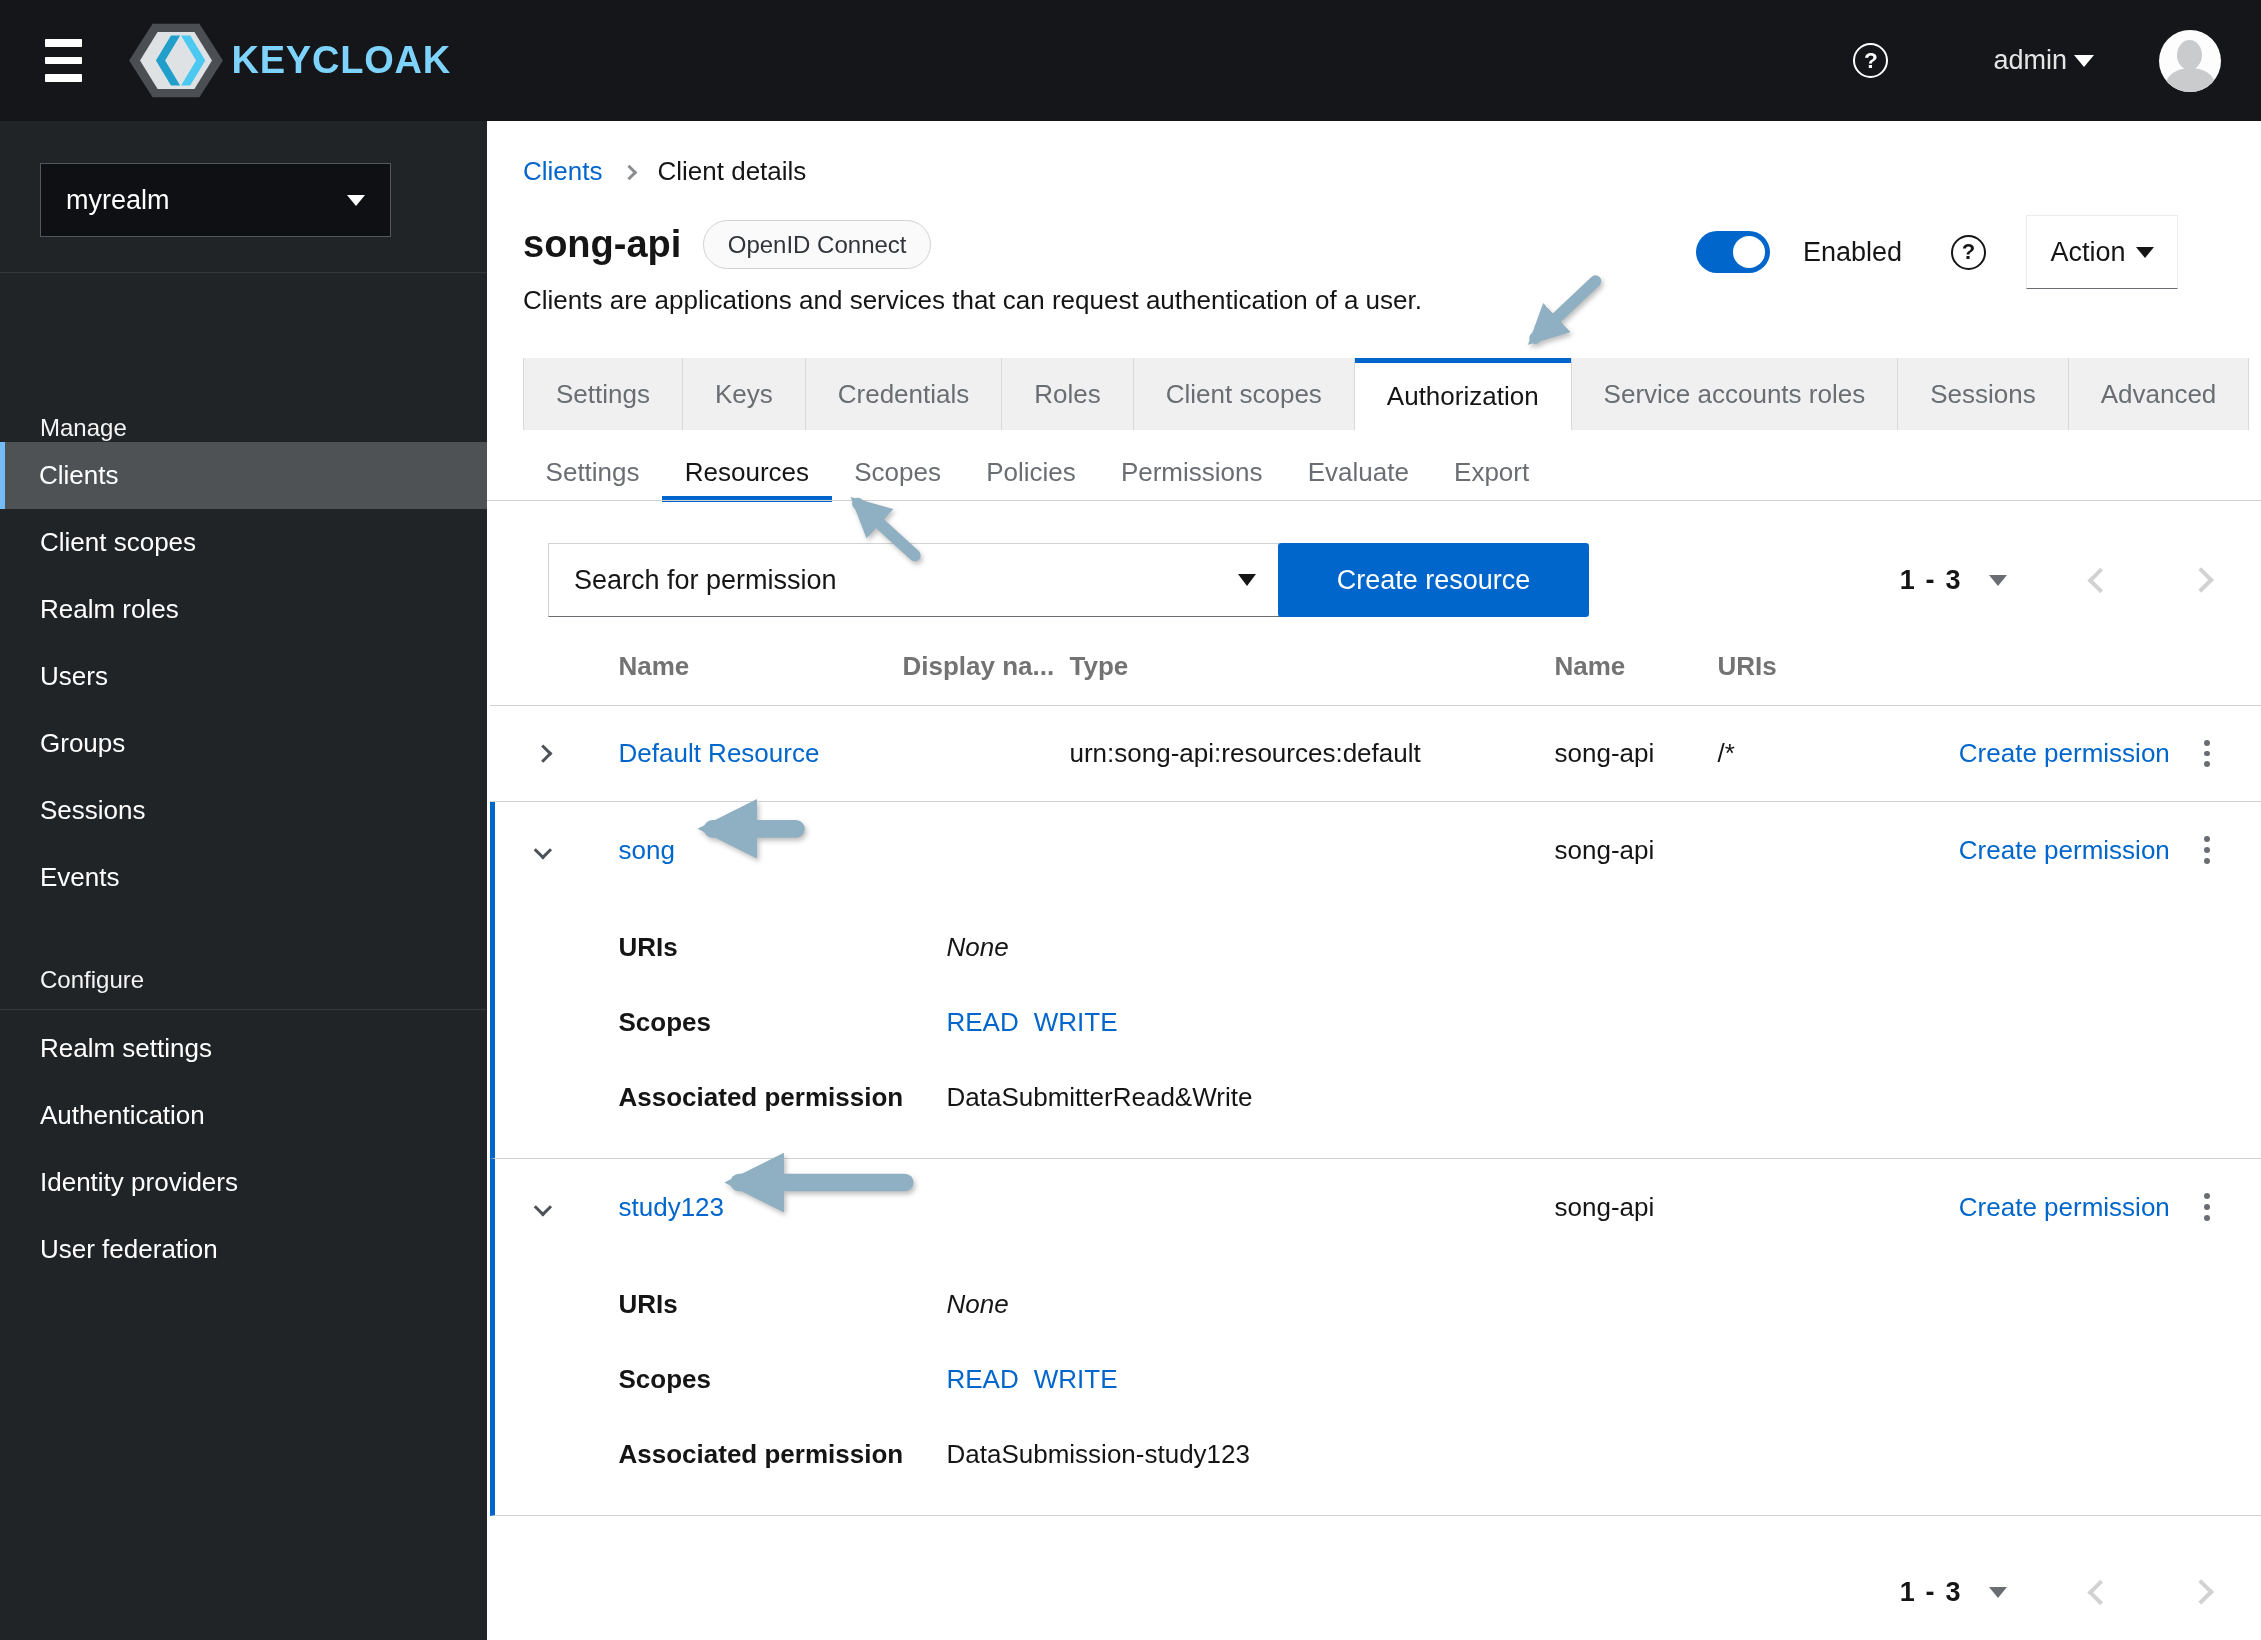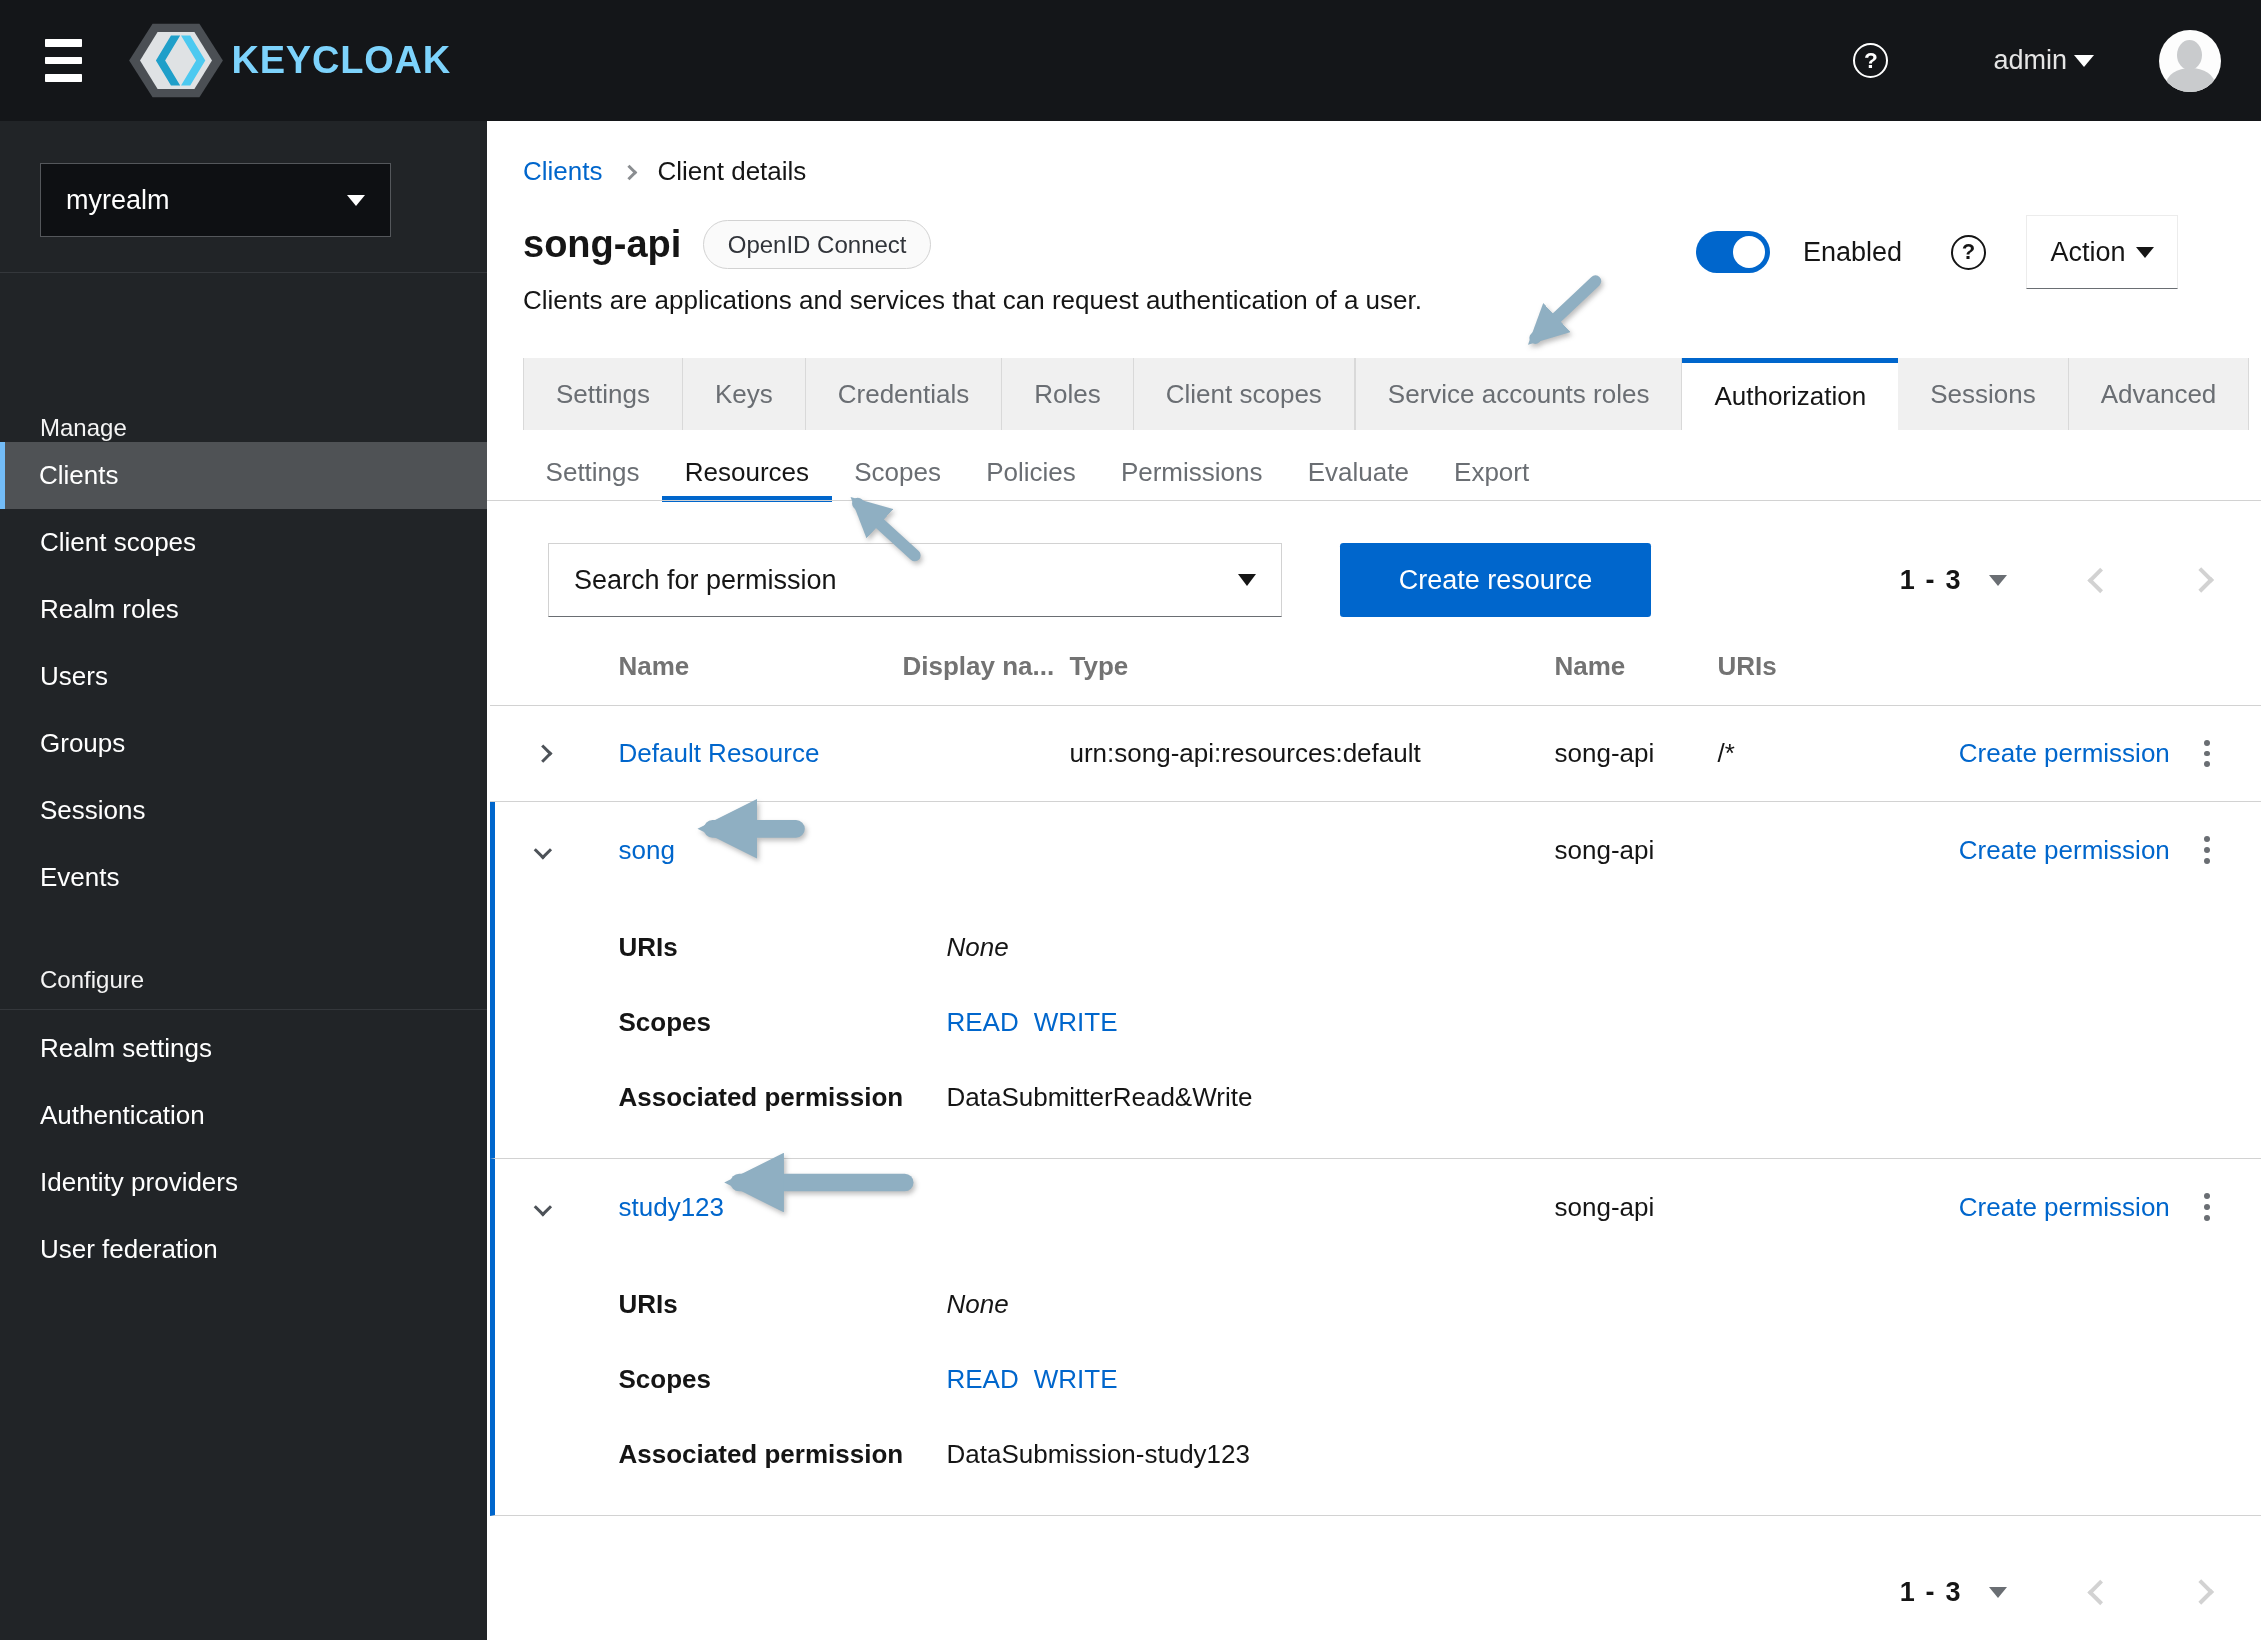--- a/index.html
+++ b/index.html
@@ -63,21 +63,21 @@
 
   #subtabs { position:absolute; left:36px; top:324px; display:flex; height:55px; }
   .subtab { display:flex; align-items:center; padding:0 22.6px; font-size:26px; color:#6a6e73; position:relative; cursor:pointer; }
   .subtab.active { color:#151515; }
   .subtab.active::after { content:""; position:absolute; left:0; right:0; bottom:-1.7px; height:5.9px; background:#0066cc; }
   .subtab-rule { position:absolute; left:0px; top:379px; width:1775px; height:0.8px; background:#d2d2d2; }
 
   
   .search-select { position:absolute; left:61px; top:422px; width:734px; height:74px; border:0.8px solid #d2d2d2; border-bottom:1.7px solid #6a6e73; display:flex; align-items:center; padding:0 25px; font-size:27px; color:#151515; cursor:pointer; background:#fff; }
   .search-select .caret-down { margin-left:auto; border-top-color:#151515; border-left-width:9.2px; border-right-width:9.2px; border-top-width:12.5px; }
-  .btn-primary { position:absolute; left:853px; top:422px; width:311px; height:74px; background:#0066cc; color:#fff; border:none; border-radius:3.3px; font-size:27px; font-family:"Liberation Sans",sans-serif; cursor:pointer; }
+  .btn-primary { position:absolute; left:791px; top:422px; width:311px; height:74px; background:#0066cc; color:#fff; border:none; border-radius:3.3px; font-size:27px; font-family:"Liberation Sans",sans-serif; cursor:pointer; }
 
   .pagination { display:flex; align-items:center; }
   .pagination .range { font-size:27px; font-weight:700; color:#151515; letter-spacing:1.7px; }
   .pagination .caret-down { margin-left:27px; border-top-color:#6a6e73; border-left-width:9.2px; border-right-width:9.2px; border-top-width:11.7px; cursor:pointer; }
   .chev { width:18.4px; height:18.4px; border-top:4.2px solid #d2d2d2; border-right:4.2px solid #d2d2d2; cursor:pointer; }
   .chev.left { transform:rotate(-135deg); margin-left:84px; }
   .chev.right { transform:rotate(45deg); margin-left:82px; }
   #pager-top { position:absolute; right:52px; top:422px; height:74px; }
   #pager-bottom { position:absolute; right:52px; top:1434px; height:74px; }
 
@@ -195,22 +195,22 @@
         <span class="caret-down"></span>
       </div>
     </div>
 
     <div id="tabs">
       <div class="tab">Settings</div>
       <div class="tab">Keys</div>
       <div class="tab">Credentials</div>
       <div class="tab">Roles</div>
       <div class="tab">Client scopes</div>
+      <div class="tab active">Authorization</div>
       <div class="tab after-active">Service accounts roles</div>
-      <div class="tab active">Authorization</div>
       <div class="tab">Sessions</div>
       <div class="tab">Advanced</div>
     </div>
 
     <div id="subtabs">
       <div class="subtab">Settings</div>
       <div class="subtab active">Resources</div>
       <div class="subtab">Scopes</div>
       <div class="subtab">Policies</div>
       <div class="subtab">Permissions</div>

